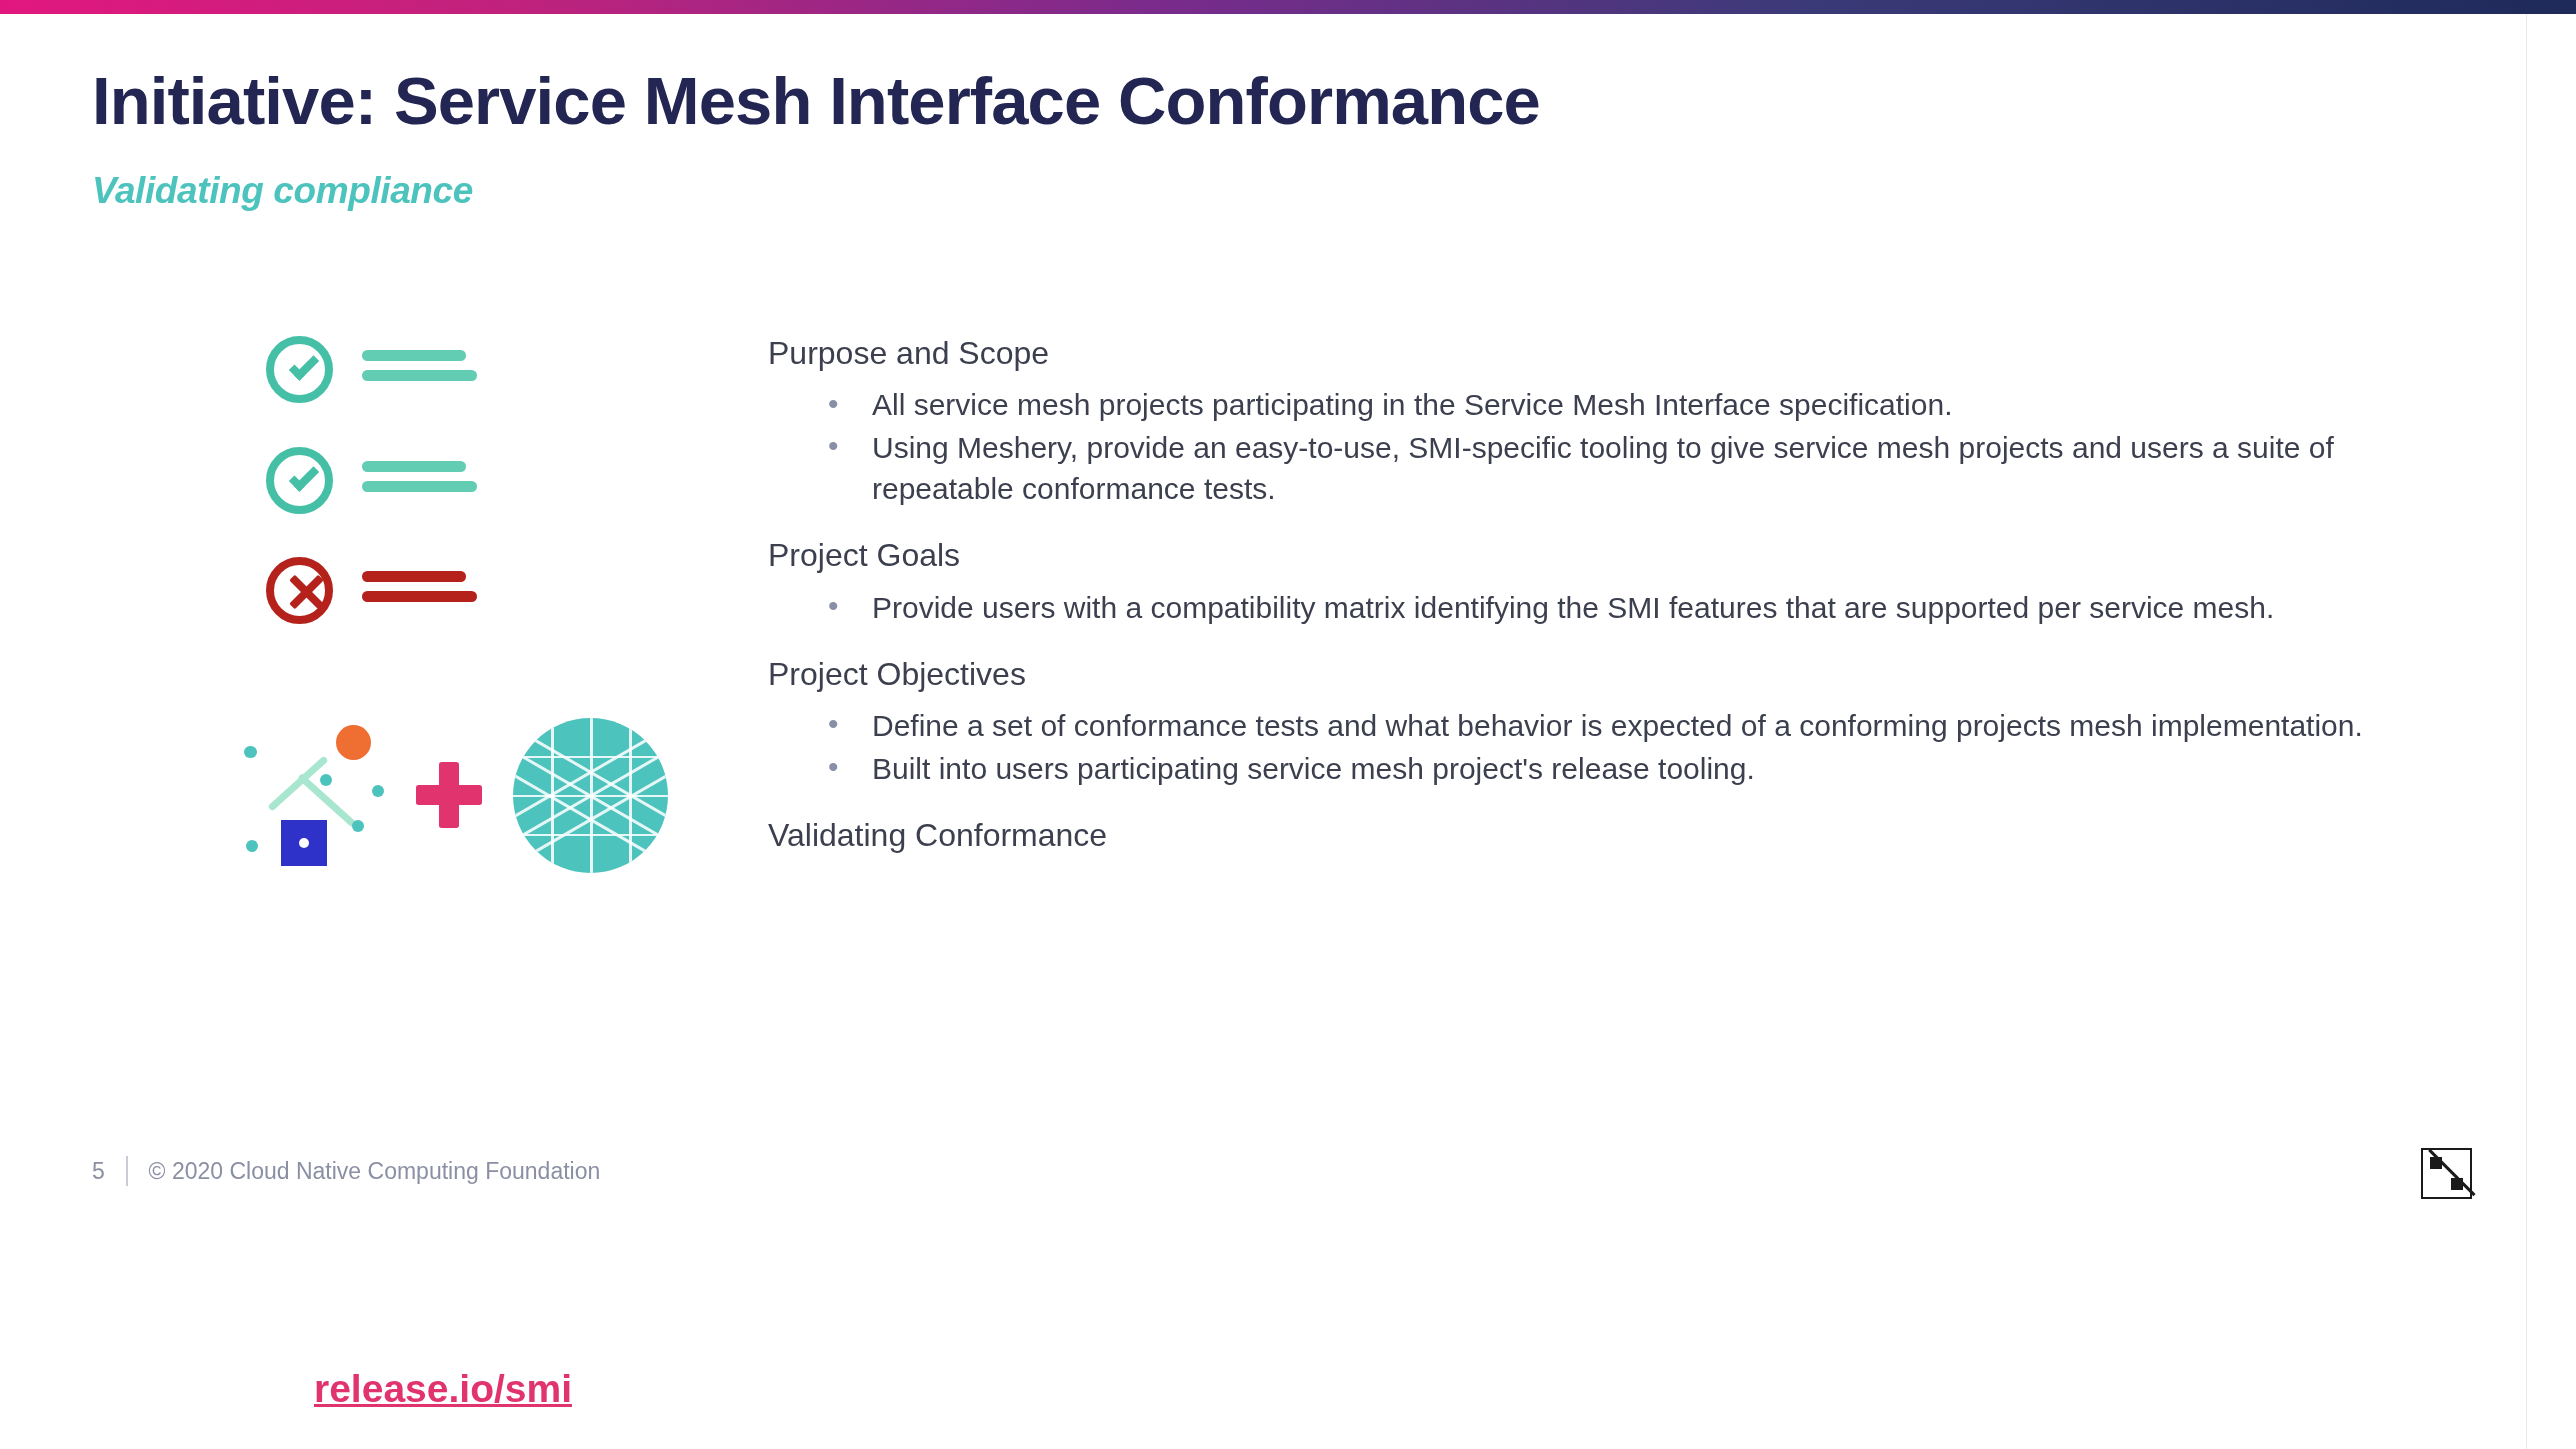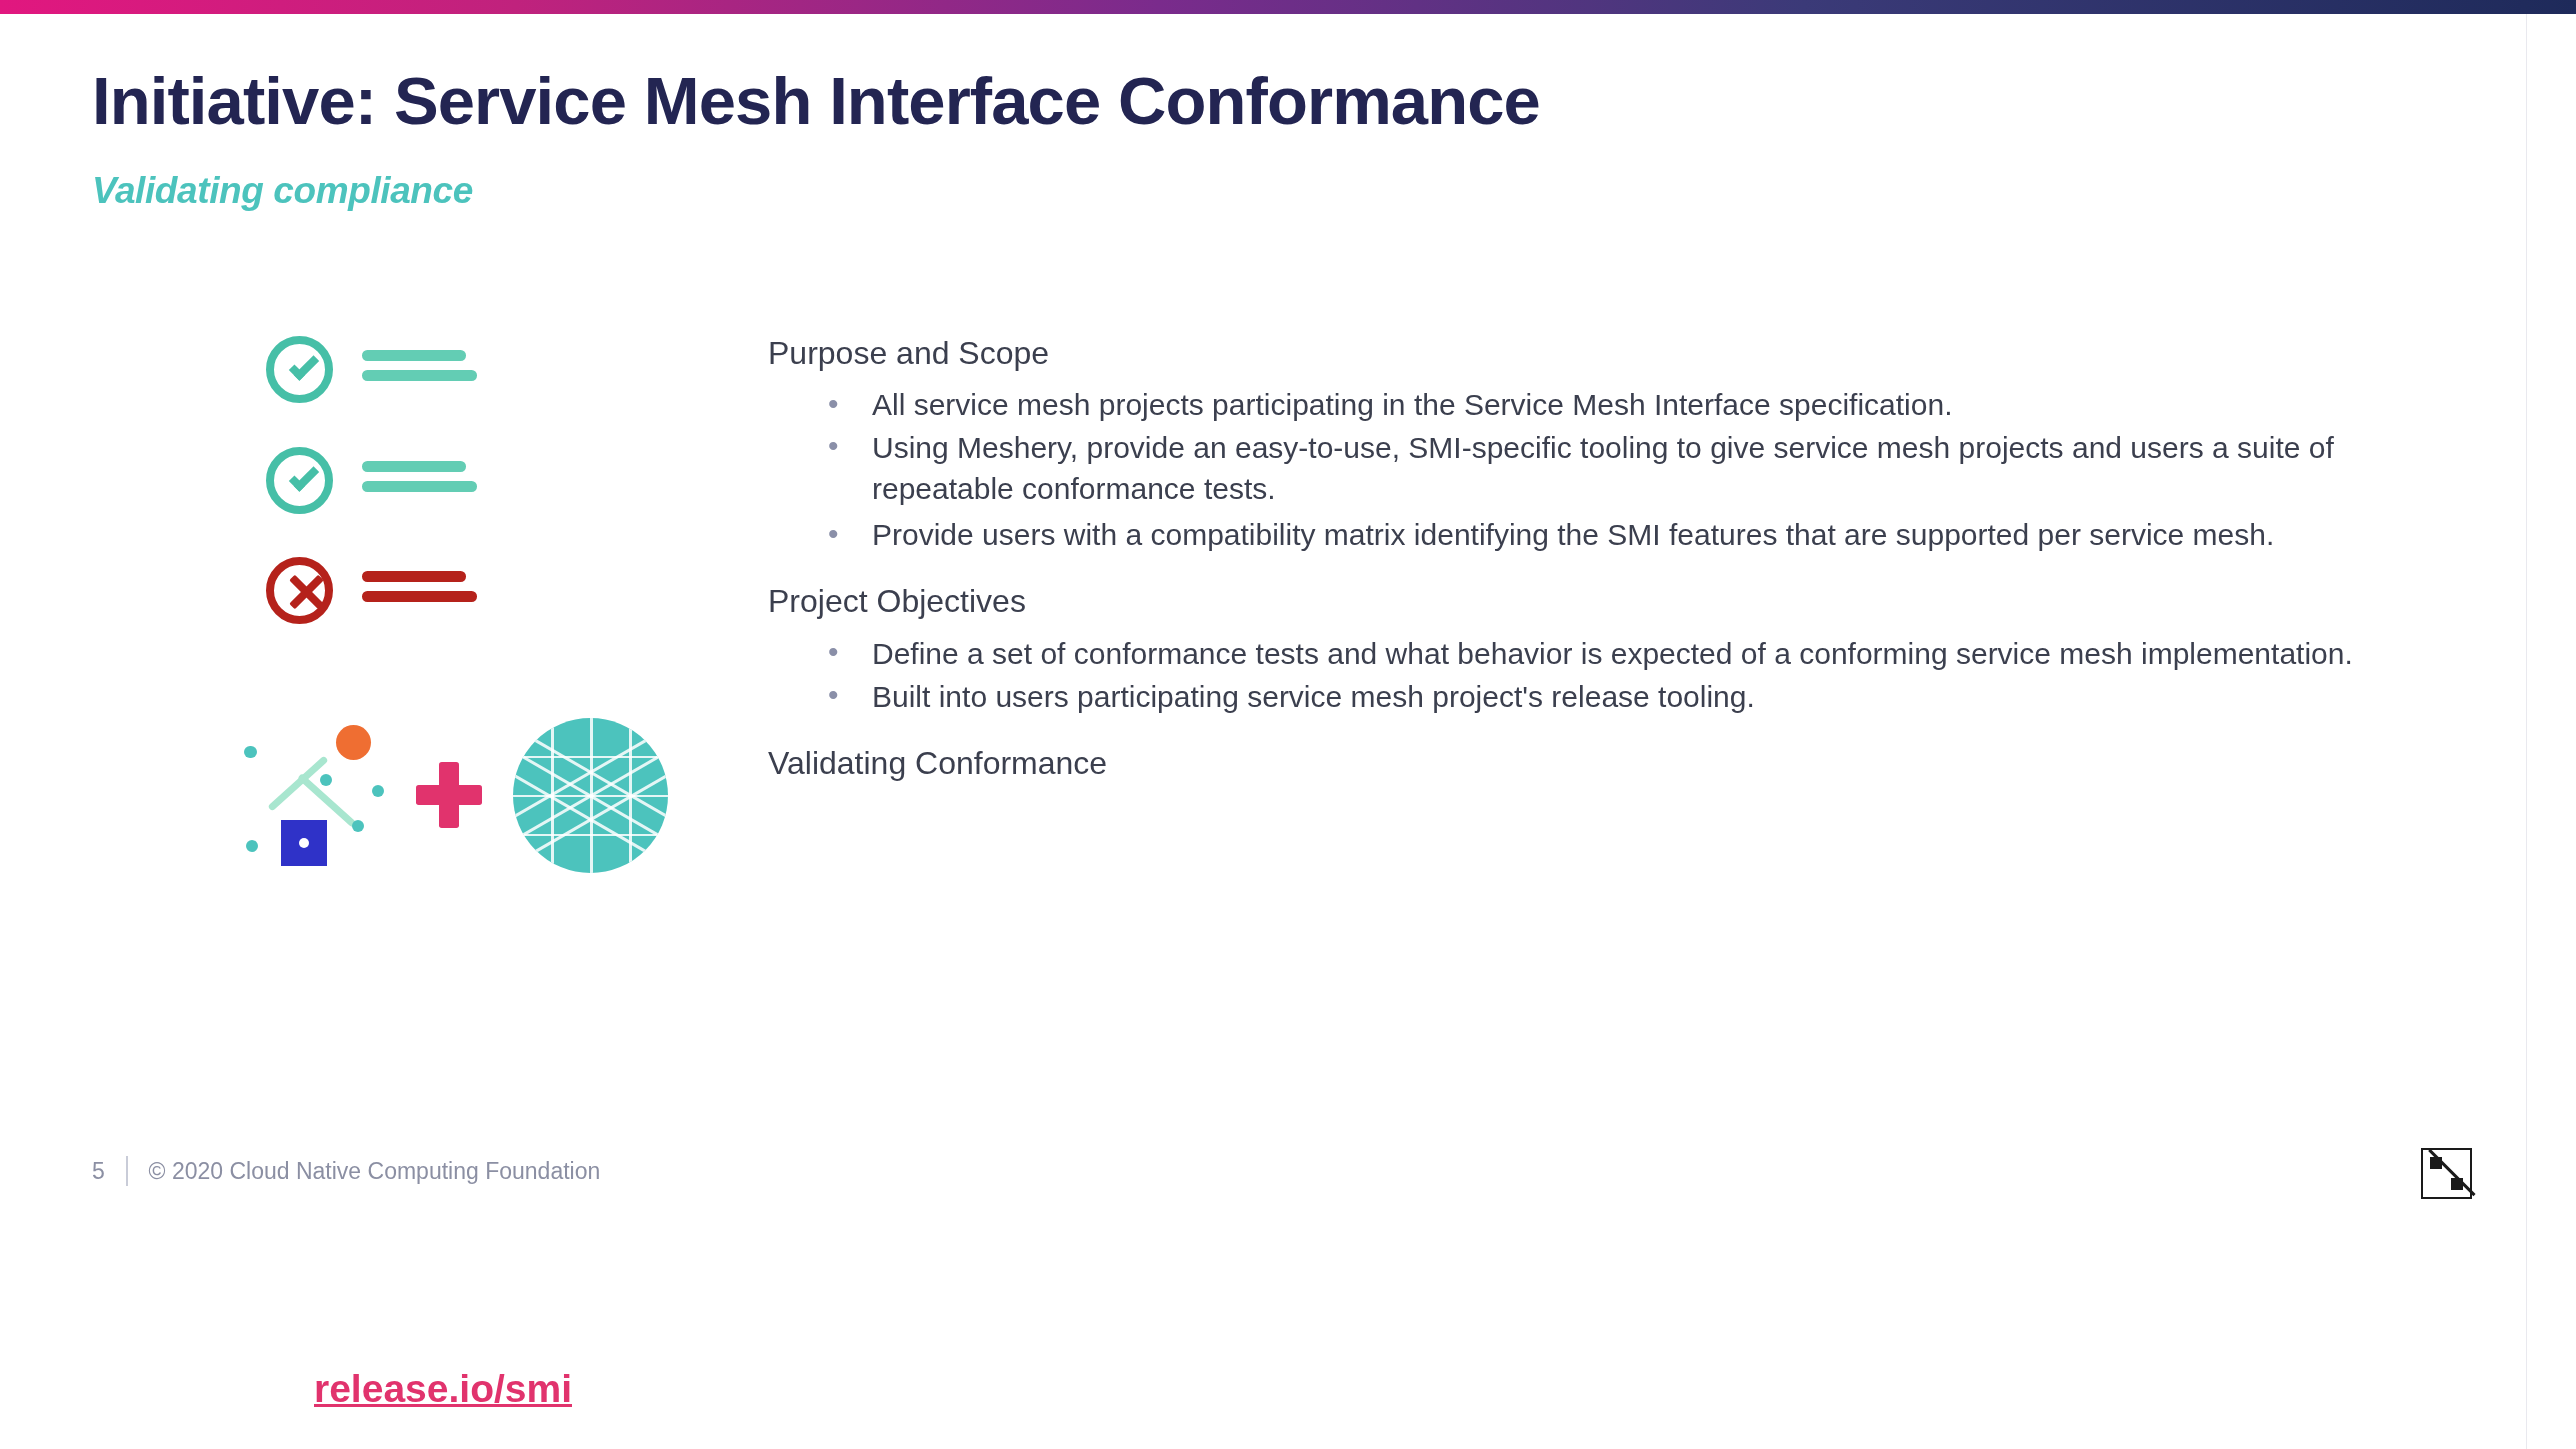--- a/index.html
+++ b/index.html
@@ -424,27 +424,28 @@
   </div>
 
   <div class="content">
 
     <div class="sec-head">Purpose and Scope</div>
     <ul class="bullets">
       <li>All service mesh projects participating in the Service Mesh Interface specification.</li>
       <li>Using Meshery, provide an easy-to-use, SMI-specific tooling to give service mesh projects and users a suite of repeatable conformance tests.</li>
     </ul>
 
+    <div class="sec-head spaced">Project Goals</div>
     <ul class="bullets">
       <li>Provide users with a compatibility matrix identifying the SMI features that are supported per service mesh.</li>
     </ul>
 
     <div class="sec-head spaced">Project Objectives</div>
     <ul class="bullets">
-      <li>Define a set of conformance tests and what behavior is expected of a conforming service mesh implementation.</li>
+      <li>Define a set of conformance tests and what behavior is expected of a conforming projects mesh implementation.</li>
       <li>Built into users participating service mesh project's release tooling.</li>
     </ul>
 
     <div class="sec-head spaced">Validating Conformance</div>
     <ul class="bullets">
     </ul>
 
   </div>
 
   <div class="footer">

